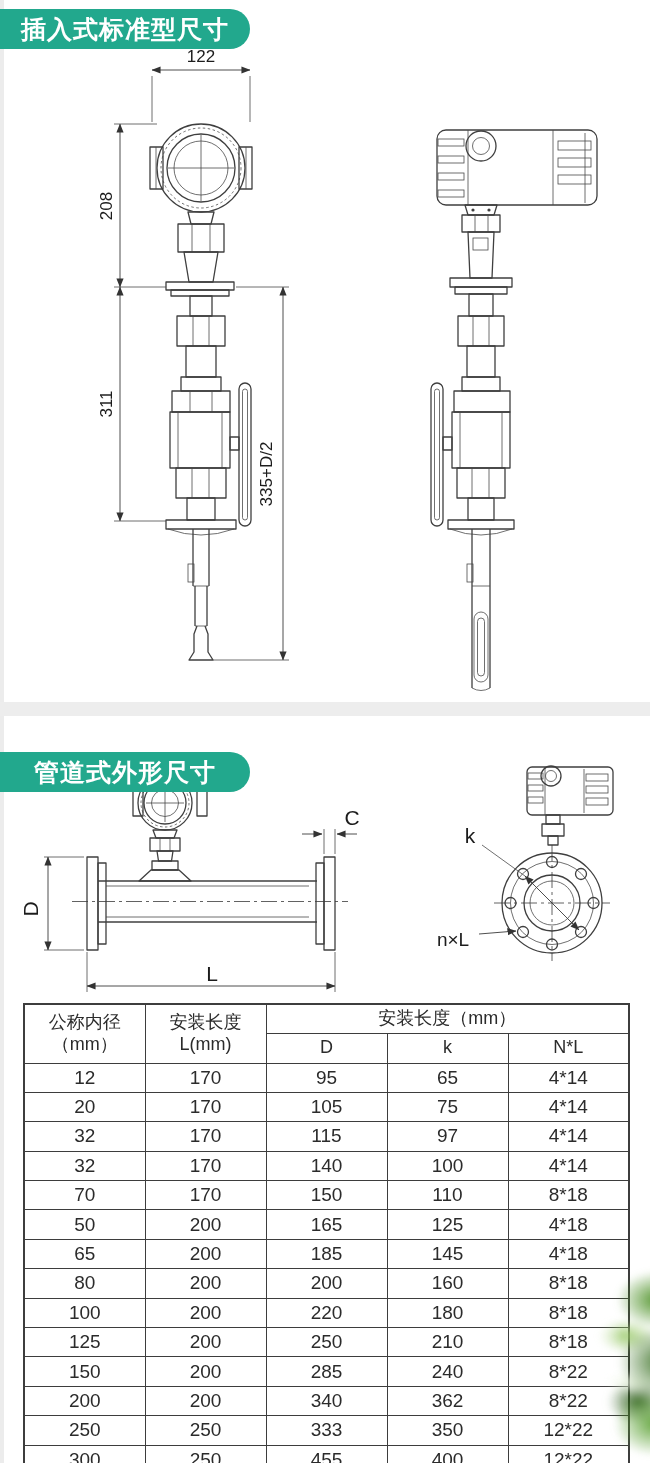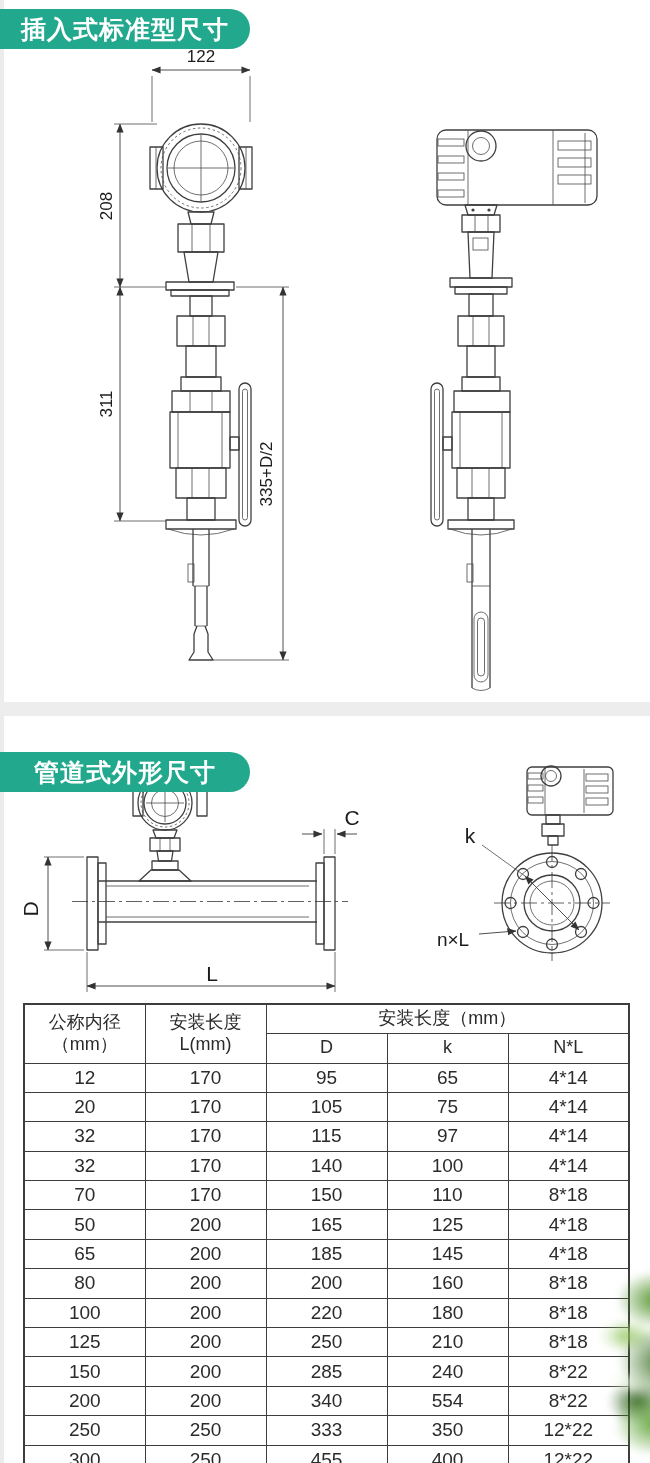--- a/index.html
+++ b/index.html
@@ -392,21 +392,21 @@
       <td>200</td>
       <td>285</td>
       <td>240</td>
       <td>8*22</td>
     </tr>
 
     <tr>
       <td>200</td>
       <td>200</td>
       <td>340</td>
-      <td>554</td>
+      <td>362</td>
       <td>8*22</td>
     </tr>
 
     <tr>
       <td>250</td>
       <td>250</td>
       <td>333</td>
       <td>350</td>
       <td>12*22</td>
     </tr>

